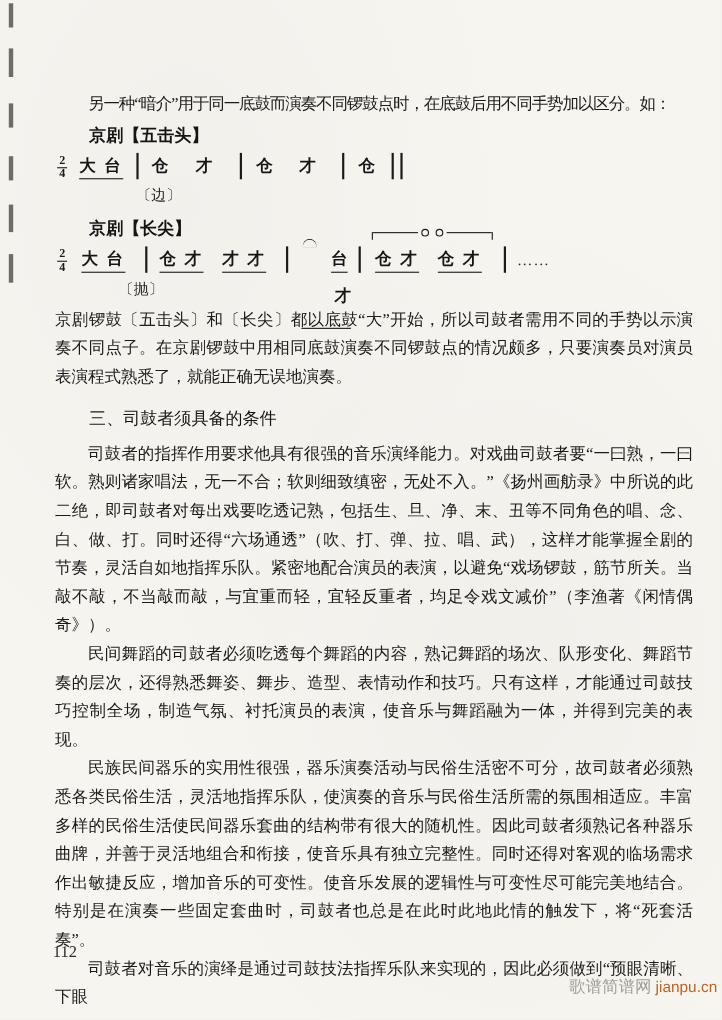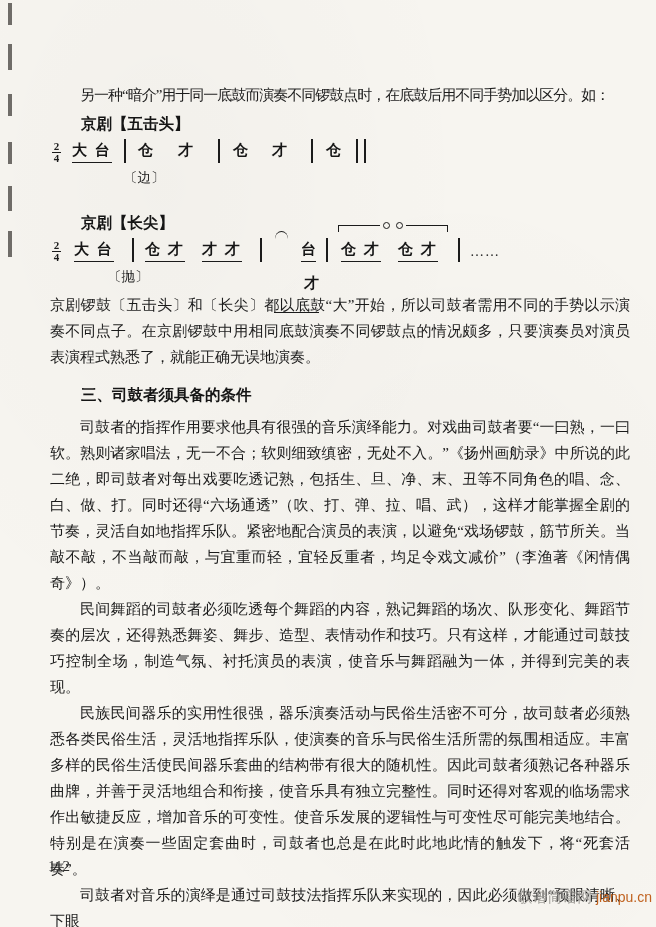--- a/index.html
+++ b/index.html
@@ -23,21 +23,21 @@
 
   p.para{
     margin:0;font-size:15px;line-height:26px;
     text-align:justify;color:#1b1b1b;
   }
   p.indent{text-indent:2em;}
   p.one-line{letter-spacing:-1px;}
 
   .section-heading{
     margin:12px 0 6px 0;padding-left:2em;
-    font-size:15.5px;font-weight:bold;line-height:26px;color:#151515;
+    font-size:15.5px;font-weight:normal;line-height:26px;color:#151515;
   }
 
   .score-title{
     margin:4px 0 0 2em;font-size:15.5px;font-weight:bold;
     line-height:23px;color:#151515;
   }
   .score{position:relative;height:52px;margin-top:4px;}
 
   .timesig{
     position:absolute;display:inline-flex;flex-direction:column;align-items:center;
@@ -109,21 +109,21 @@
       <span class="tok" style="left:128px;">才</span>
       <span class="barline" style="left:168px;"></span>
       <span class="tok" style="left:183px;">仓</span>
       <span class="tok" style="left:222px;">才</span>
       <span class="barline" style="left:261px;"></span>
       <span class="tok" style="left:276px;">仓</span>
       <span class="barline double" style="left:306px;"></span>
       <span class="score-note" style="left:74px;">〔边〕</span>
     </div>
 
-    <div class="score-title" style="margin-top:20px;">京剧【长尖】</div>
+    <div class="score-title" style="margin-top:6px;">京剧【长尖】</div>
     <div class="score">
       <span class="repeat-bracket" style="left:288px;width:108px;">
         <span class="rb-seg"></span>
         <span class="rb-dot"></span>
         <span class="rb-dot"></span>
         <span class="rb-seg"></span>
       </span>
       <span class="timesig" style="left:2px;">
         <span>2</span>
         <span class="ts-line"></span>

